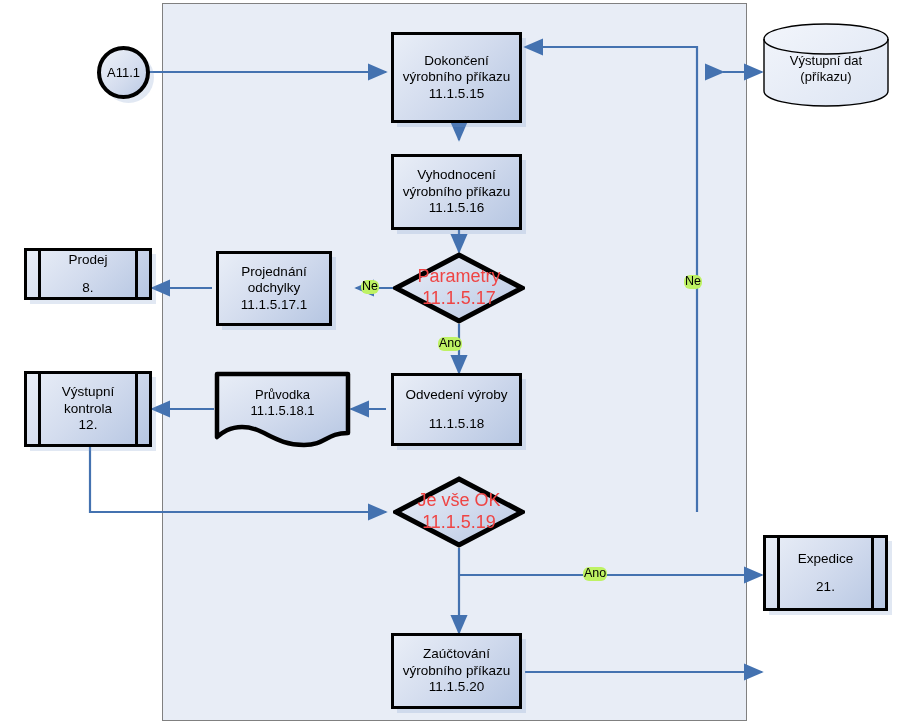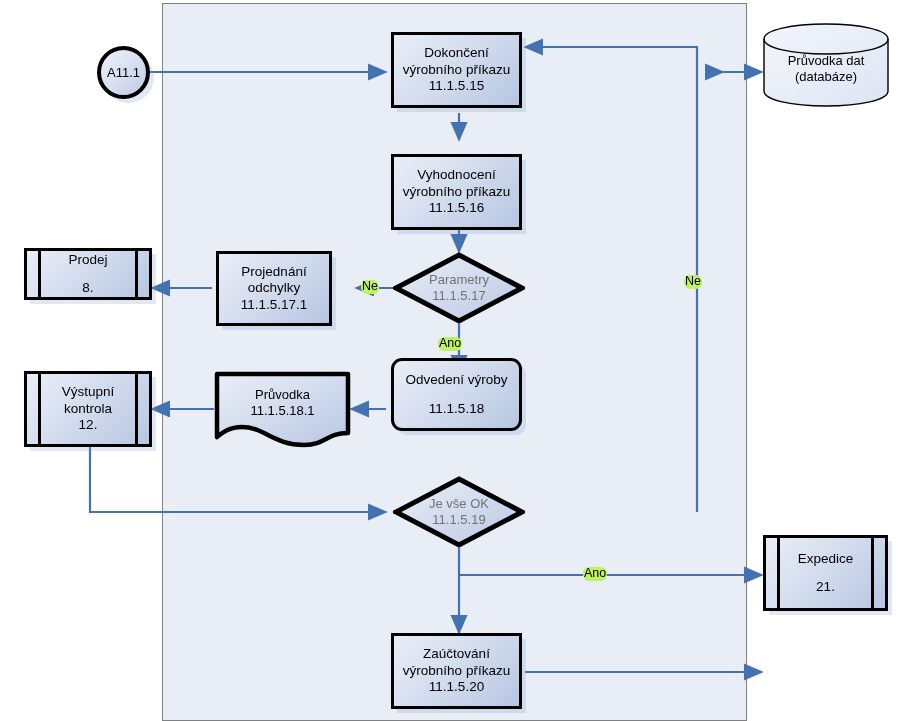--- a/index.html
+++ b/index.html
@@ -34,21 +34,21 @@
   
   .circ{border:4px solid #000;border-radius:50%;
         background:linear-gradient(135deg,#eef2f9 0%,#d6deef 55%,#bccbe4 100%);
         box-shadow:5px 5px 0 -1px rgba(120,150,200,.22);}
 
   
   .dmwrap{position:absolute;z-index:5;}
   .dmwrap .dmshape{position:absolute;inset:0;}
   .dmwrap .dmlabel{position:absolute;inset:0;display:flex;flex-direction:column;
        align-items:center;justify-content:center;text-align:left;
-       font-size:13px;line-height:1.22;color:#737373;}
+       font-size:18px;line-height:1.22;color:#ef4444;}
 
   
   .docwrap{position:absolute;z-index:5;}
   .docwrap .docshape{position:absolute;inset:0;}
   .docwrap .doclabel{position:absolute;left:0;right:0;top:0;bottom:14px;
        display:flex;flex-direction:column;align-items:center;justify-content:center;
        text-align:center;font-size:13px;line-height:1.22;color:#000;}
 
   
   .dbwrap{position:absolute;z-index:5;}
@@ -120,26 +120,26 @@
       <defs>
         <linearGradient id="gdb" x1="0" y1="0" x2="1" y2="1">
           <stop offset="0%" stop-color="#f2f5fb"></stop>
             <stop offset="100%" stop-color="#dde5f3"></stop>
         </linearGradient>
       </defs>
       <path d="M2,17 C2,8 30,2 64,2 C98,2 126,8 126,17 L126,69 C126,78 98,84 64,84 C30,84 2,78 2,69 Z" fill="url(#gdb)" stroke="#000" stroke-width="1.4"></path>
       <path d="M2,17 C2,26 30,32 64,32 C98,32 126,26 126,17" fill="none" stroke="#000" stroke-width="1.4"></path>
     </svg>
     <div class="dblabel">
-      <span class="ln">Průvodka dat</span>
-      <span class="ln">(databáze)</span>
-    </div>
-  </div>
-
-  <div class="nd proc" style="left:391px;top:32px;width:131px;height:76px;">
+      <span class="ln">Výstupní dat</span>
+      <span class="ln">(příkazu)</span>
+    </div>
+  </div>
+
+  <div class="nd proc" style="left:391px;top:32px;width:131px;height:91px;">
     <span class="ln">Dokončení</span>
     <span class="ln">výrobního příkazu</span>
     <span class="ln">11.1.5.15</span>
   </div>
 
   <div class="nd proc" style="left:391px;top:154px;width:131px;height:76px;">
     <span class="ln">Vyhodnocení</span>
     <span class="ln">výrobního příkazu</span>
     <span class="ln">11.1.5.16</span>
   </div>
@@ -166,21 +166,21 @@
     <span class="ln">odchylky</span>
     <span class="ln">11.1.5.17.1</span>
   </div>
 
   <div class="nd pre" style="left:24px;top:248px;width:128px;height:52px;">
     <span class="ln">Prodej</span>
     <span class="ln" style="height:12px;"></span>
     <span class="ln">8.</span>
   </div>
 
-  <div class="nd proc" style="left:391px;top:358px;width:131px;height:73px;border-radius:11px;">
+  <div class="nd proc" style="left:391px;top:373px;width:131px;height:73px;">
     <span class="ln">Odvedení výroby</span>
     <span class="ln" style="height:12px;"></span>
     <span class="ln">11.1.5.18</span>
   </div>
 
   <div class="docwrap" style="left:214px;top:371px;width:137px;height:77px;">
     <svg class="docshape" viewBox="0 0 137 77" preserveAspectRatio="none">
       <defs>
         <linearGradient id="gdoc" x1="0" y1="0" x2="1" y2="1">
           <stop offset="0%" stop-color="#e9eef7"></stop>

